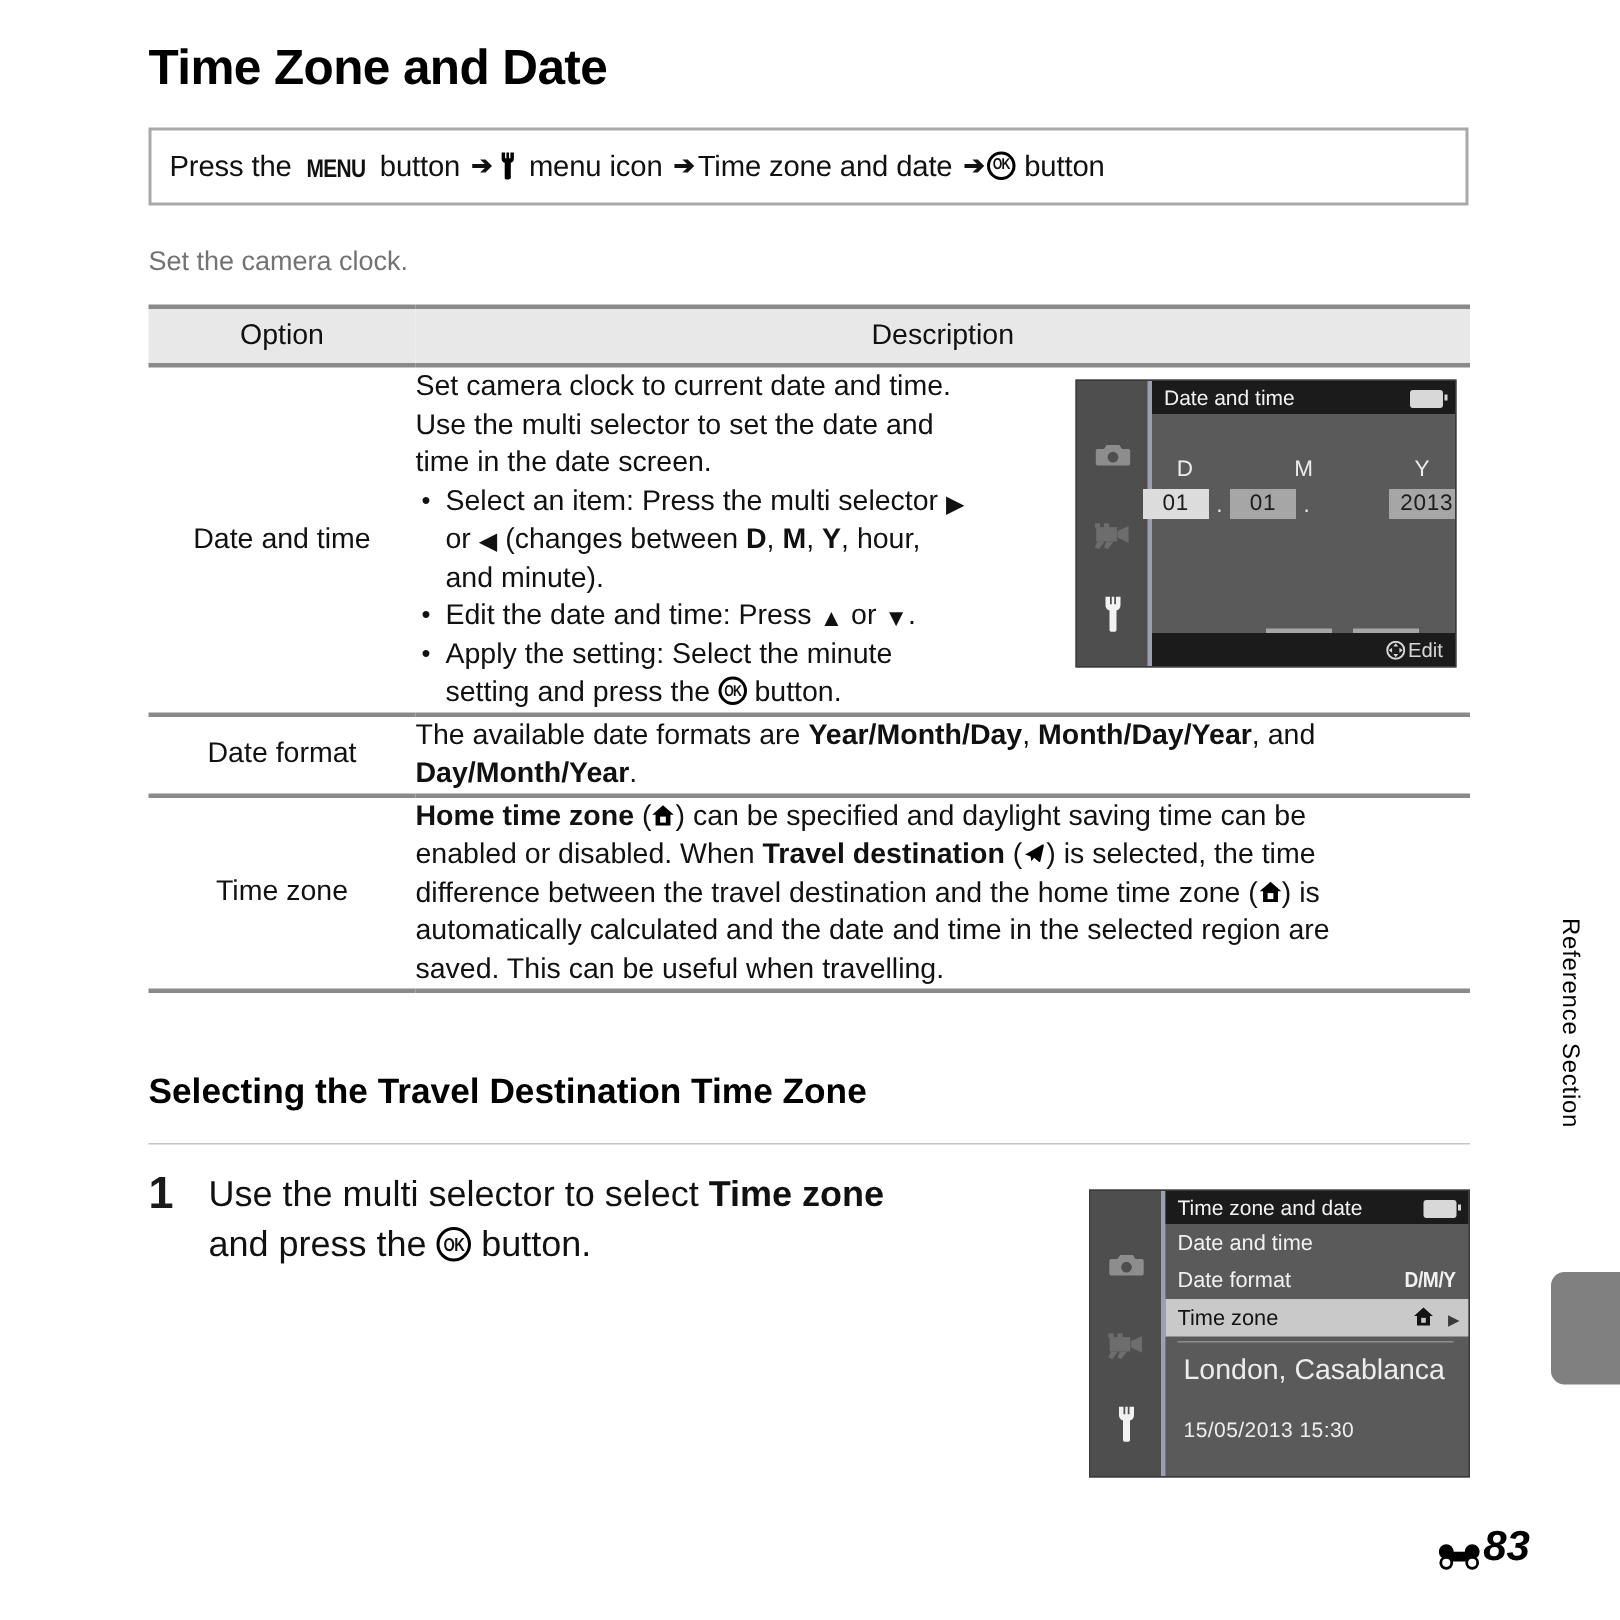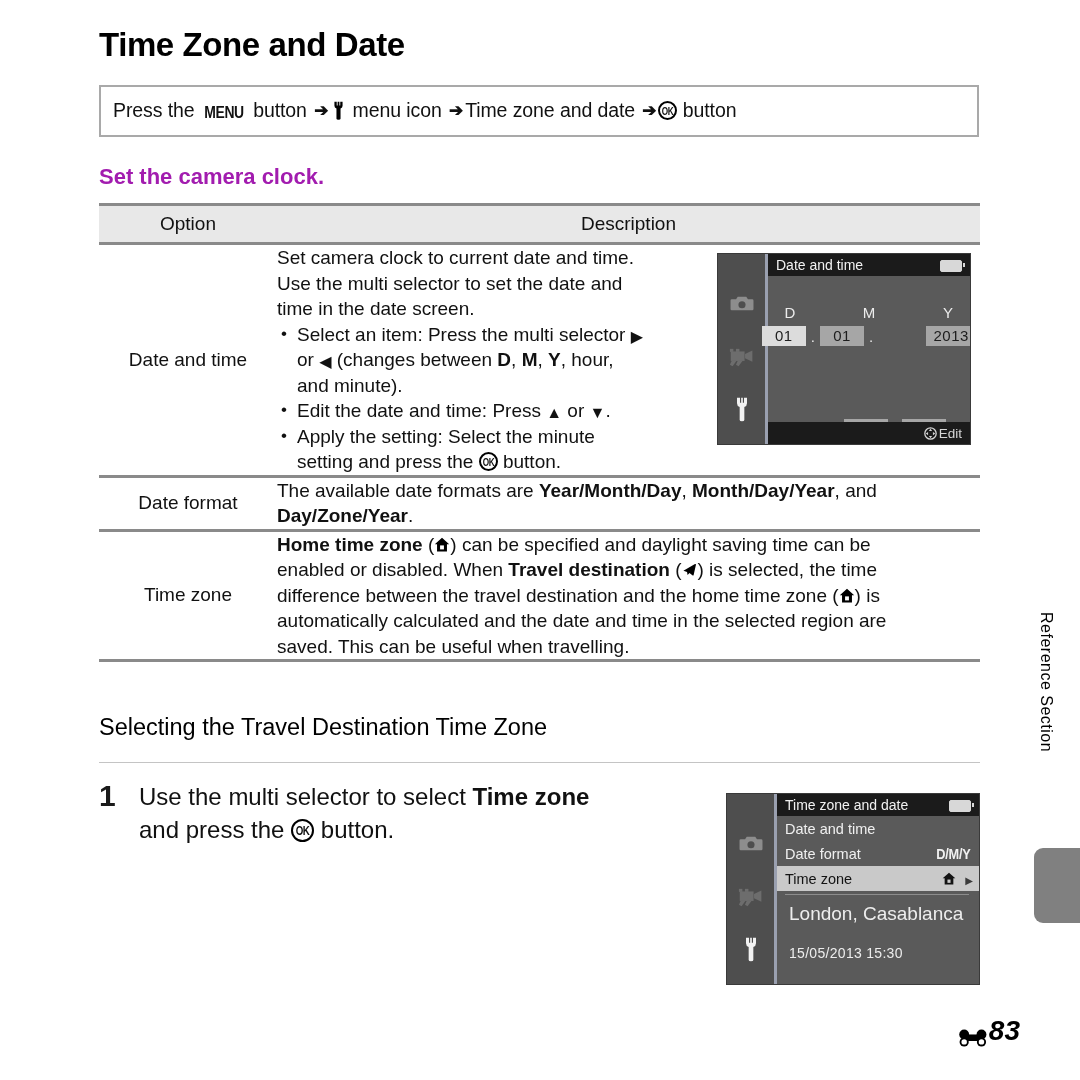--- a/index.html
+++ b/index.html
@@ -111,23 +111,22 @@
     font-size: 16px;
     line-height: 1;
     vertical-align: -1px;
   }
 
   
   .intro {
     position: absolute;
     left: 99px;
     top: 164px;
-    font-size: 22px;
-    color: #a21caf;
-    font-weight: bold;
+    font-size: 18px;
+    color: #737373;
   }
 
   
   .tbl {
     position: absolute;
     left: 99px;
     top: 203px;
     width: 881px;
     border-collapse: collapse;
     table-layout: fixed;
@@ -349,21 +348,21 @@
     color: #ededed;
     letter-spacing: 0.3px;
   }
 
   
   .subhead {
     position: absolute;
     left: 99px;
     top: 714px;
     font-size: 23.5px;
-    font-weight: normal;
+    font-weight: bold;
     color: #000;
   }
   .subrule {
     position: absolute;
     left: 99px;
     top: 762px;
     width: 881px;
     border-top: 1px solid #c4c4c4;
   }
 
@@ -499,21 +498,21 @@
             </ul>
           </div>
         </div>
       </td>
     </tr>
 
     <tr class="tbody-row">
       <td class="td-opt">Date format</td>
       <td class="td-desc">
         <div><span>The available date formats are </span><b>Year/Month/Day</b><span>, </span><b>Month/Day/Year</b><span>, and</span></div>
-        <div><b>Day/Zone/Year</b><span>.</span></div>
+        <div><b>Day/Month/Year</b><span>.</span></div>
       </td>
     </tr>
 
     <tr class="tbody-row">
       <td class="td-opt">Time zone</td>
       <td class="td-desc">
         <div><b>Home time zone</b><span> (</span><span class="g-home"><svg viewBox="0 0 20 20" width="16" height="16">
                   <path fill="#000" d="M10 1 L19 9 L16.2 9 L16.2 18 L3.8 18 L3.8 9 L1 9 Z"></path>
                   <rect x="7.6" y="10.5" width="4.8" height="5" fill="#fff"></rect>
                 </svg></span><span>) can be specified and daylight saving time can be</span></div>

